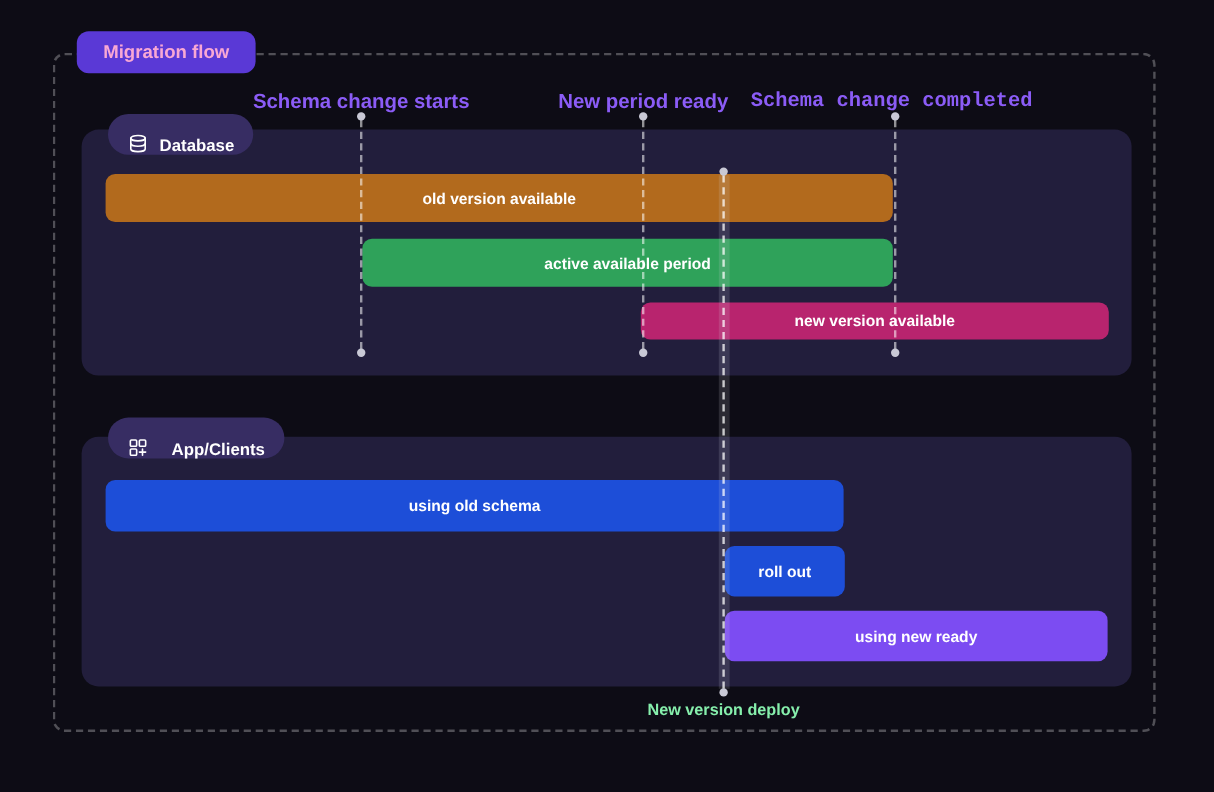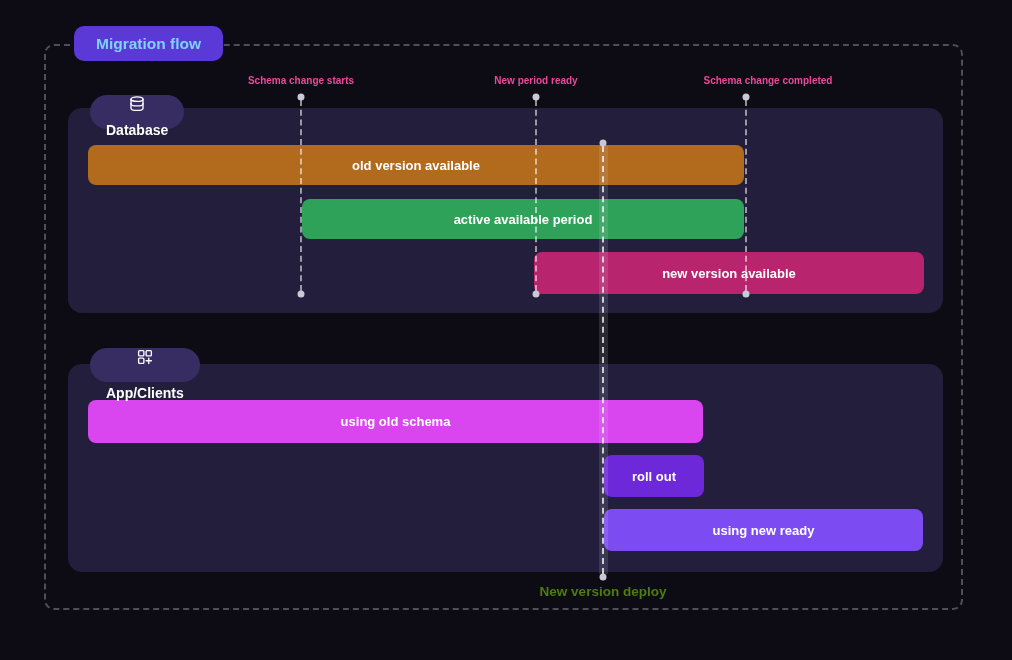--- a/index.html
+++ b/index.html
@@ -8,70 +8,70 @@
     background:#0d0c15;overflow:hidden;
     font-family:"Liberation Sans",sans-serif;
     -webkit-font-smoothing:antialiased;
   }
   .frame{
     position:absolute;left:44px;top:44px;width:919px;height:566px;
     border:2px dashed rgba(255,255,255,0.28);border-radius:10px;
     box-sizing:border-box;z-index:0;
   }
   .title-badge{
-    position:absolute;left:74px;top:26px;height:35px;line-height:35px;
-    padding:0 22px;border-radius:10px;color:#7dd3fc;font-size:15.5px;font-weight:700;
+    position:absolute;left:64px;top:26px;height:35px;line-height:35px;
+    padding:0 22px;border-radius:10px;color:#f9a8d4;font-size:15.5px;font-weight:700;
     z-index:6;
   }
   .lane{
     position:absolute;left:68px;width:875px;background:#221e3c;border-radius:14px;z-index:1;
   }
   .lane-db{top:108px;height:205px;}
   .lane-app{top:364px;height:208px;}
   .badge{
     position:absolute;height:34px;border-radius:17px;padding:0 16px;
-    display:flex;align-items:center;gap:9px;color:#fff;font-size:14px;font-weight:700;
-    background:#372d63;z-index:6;flex-direction:column;
+    display:flex;align-items:flex-end;gap:9px;color:#fff;font-size:14px;font-weight:700;
+    background:#372d63;z-index:6;
   }
   .badge-db{left:90px;top:95px;}
   .badge-app{left:90px;top:348px;gap:19px;}
   .badge svg{display:block;}
   .bar{
     position:absolute;border-radius:8px;display:flex;align-items:center;justify-content:center;
     color:#fff;font-size:13px;font-weight:700;z-index:2;
   }
   .bar-old{left:88px;top:145px;width:656px;height:40px;}
   .bar-migration{left:302px;top:199px;width:442px;height:40px;}
-  .bar-newver{left:534px;top:252px;width:390px;height:42px;}
+  .bar-newver{left:534px;top:252px;width:390px;height:31px;}
   .bar-oldschema{left:88px;top:400px;width:615px;height:43px;}
   .bar-rollout{left:604px;top:455px;width:100px;height:42px;}
   .bar-newschema{left:604px;top:509px;width:319px;height:42px;}
   .milestone-label{
     position:absolute;top:75px;transform:translateX(-50%);
-    color:#ec4899;font-size:10px;font-weight:700;white-space:nowrap;z-index:4;
+    color:#8b5cf6;font-size:17px;font-weight:700;white-space:nowrap;z-index:4;
   }
-  .ml-1{left:301px;} .ml-2{left:536px;} .ml-3{left:768px;}
+  .ml-1{left:301px;} .ml-2{left:536px;} .ml-3{left:743px;font-family:Liberation Mono, monospace;}
   .vline{
     position:absolute;width:0;border-left:2px dashed rgba(255,255,255,0.55);z-index:3;
   }
   .vl-1{left:300px;top:100px;height:191px;}
   .vl-2{left:535px;top:100px;height:191px;}
   .vl-3{left:745px;top:100px;height:191px;}
   .dot{
     position:absolute;width:7px;height:7px;border-radius:50%;
     background:#c9c9d6;z-index:5;transform:translate(-50%,-50%);
   }
   .deploy-band{
     position:absolute;left:598.5px;top:146px;width:9px;height:428px;
     background:rgba(214,214,230,0.15);z-index:3;
   }
   .deploy-line{left:602px;top:146px;height:428px;border-left:2px dashed rgba(255,255,255,0.75);}
   .deploy-label{
     position:absolute;left:603px;top:584px;transform:translateX(-50%);
-    color:#4d7c0f;font-size:13.5px;font-weight:700;white-space:nowrap;z-index:4;
+    color:#86efac;font-size:13.5px;font-weight:700;white-space:nowrap;z-index:4;
   }
 </style>
 </head>
 <body>
 
 <div class="stage">
 
   <div class="frame"></div>
 
   <div class="title-badge" style="background: rgb(90, 57, 214);">Migration flow</div>
@@ -125,23 +125,23 @@
         <rect x="3.5" y="3.5" width="7" height="7" rx="1.2"></rect>
         <rect x="13.5" y="3.5" width="7" height="7" rx="1.2"></rect>
         <rect x="3.5" y="13.5" width="7" height="7" rx="1.2"></rect>
         <path d="M17 13.5v7"></path>
           <path d="M13.5 17h7"></path>
       </svg>
     </span>
     <span>App/Clients</span>
   </div>
 
-  <div class="bar bar-oldschema" style="background: #d946ef;">
+  <div class="bar bar-oldschema" style="background: #1d4ed8;">
     <span>using old schema</span>
   </div>
-  <div class="bar bar-rollout" style="background: #6d28d9;">
+  <div class="bar bar-rollout" style="background: #1d4ed8;">
     <span>roll out</span>
   </div>
   <div class="bar bar-newschema" style="background: rgb(124, 76, 242);">
     <span>using new ready</span>
   </div>
 
 </div>
 
 </body></html>

